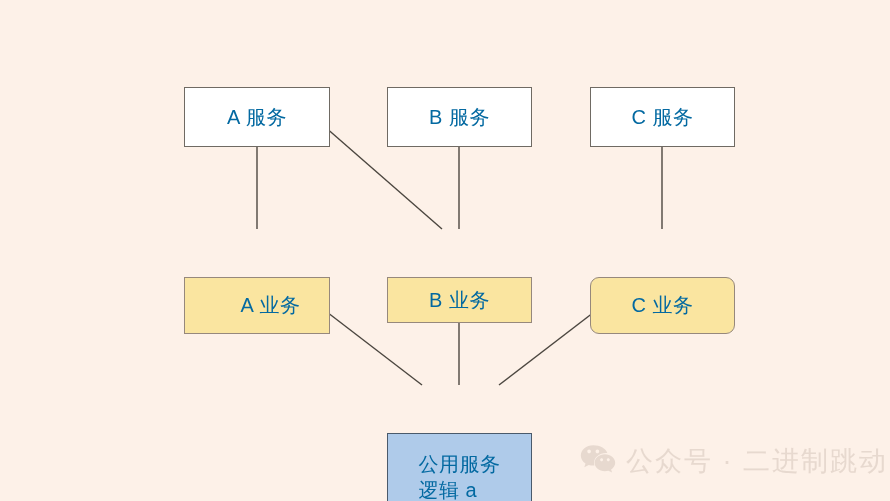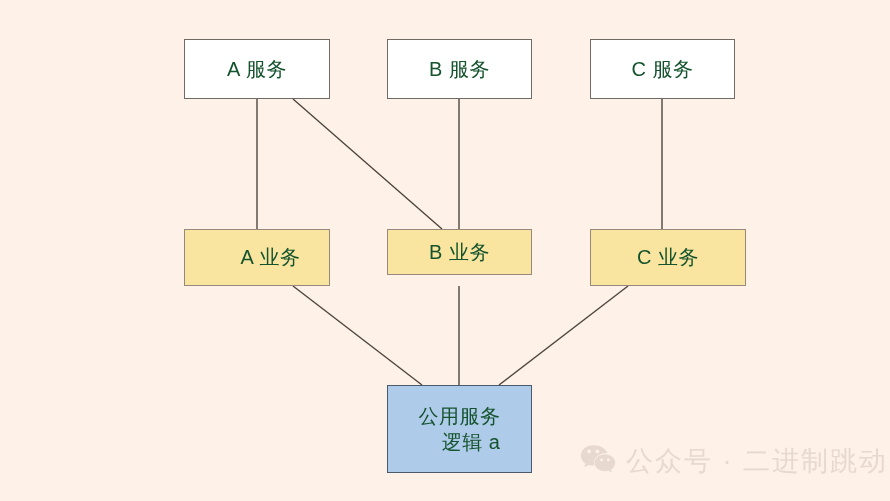--- a/index.html
+++ b/index.html
@@ -26,28 +26,29 @@
     width: 890px;
     height: 501px;
     pointer-events: none;
   }
   .node {
     position: absolute;
     box-sizing: border-box;
     display: flex;
     align-items: center;
     justify-content: center;
-    text-align: right;
+    text-align: left;
     border: 1.6px solid #6f6a63;
-    color: #14532d;
+    color: #0369a1;
     font-size: 20px;
     line-height: 1.32;
     letter-spacing: 0.5px;
     white-space: pre-line;
     z-index: 3;
+    margin-top: 48px;
   }
   .node-service {
     background: #ffffff;
   }
   .node-business {
     background: #fae5a0;
     border-color: #96887c;
   }
   .node-shared {
     background: #afcbea;
@@ -110,21 +111,21 @@
   <div class="node node-service" style="left: 590px; top: 39px; width: 145px; height: 60px; background: rgb(255, 255, 255); border-color: rgb(111, 106, 99);">
     <span>C 服务</span>
   </div>
 
   <div class="node node-business" style="left: 184px; top: 229px; width: 146px; height: 57px; background: rgb(250, 229, 160); border-color: rgb(150, 136, 124); padding-left: 27px;">
     <span>A 业务</span>
   </div>
   <div class="node node-business" style="left: 387px; top: 229px; width: 145px; height: 46px; background: rgb(250, 229, 160); border-color: rgb(150, 136, 124);">
     <span>B 业务</span>
   </div>
-  <div class="node node-business" style="left: 590px; top: 229px; width: 156px; height: 57px; background: rgb(250, 229, 160); border-color: rgb(150, 136, 124);">
+  <div class="node node-business" style="left: 590px; top: 229px; width: 145px; height: 57px; background: rgb(250, 229, 160); border-color: rgb(150, 136, 124); border-radius: 9px;">
     <span>C 业务</span>
   </div>
 
   <div class="node node-shared" style="left: 387px; top: 385px; width: 145px; height: 88px; background: rgb(175, 203, 234); border-color: rgb(74, 90, 107);">
     <span>公用服务
 逻辑 a</span>
   </div>
 
   <div class="watermark" id="watermark-main">
     <span class="wechat-icon">

